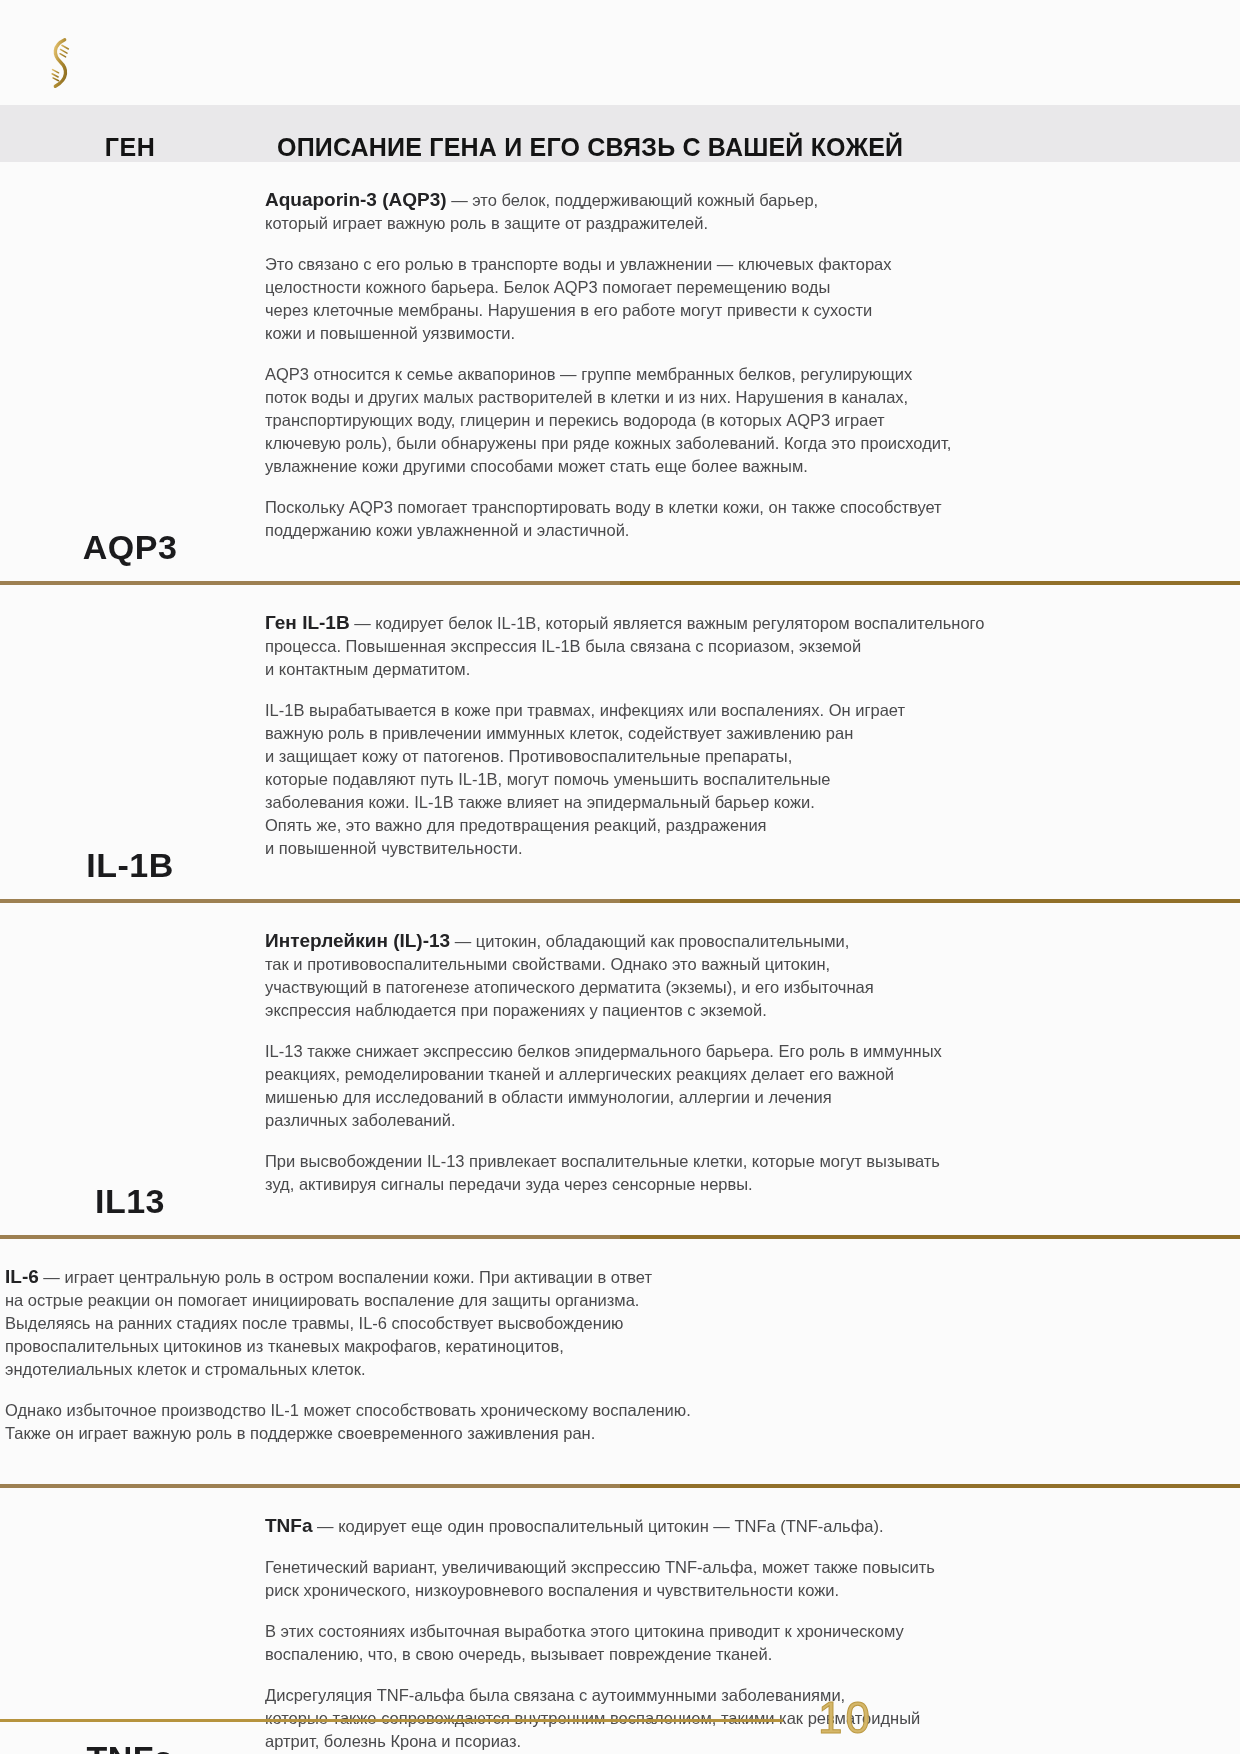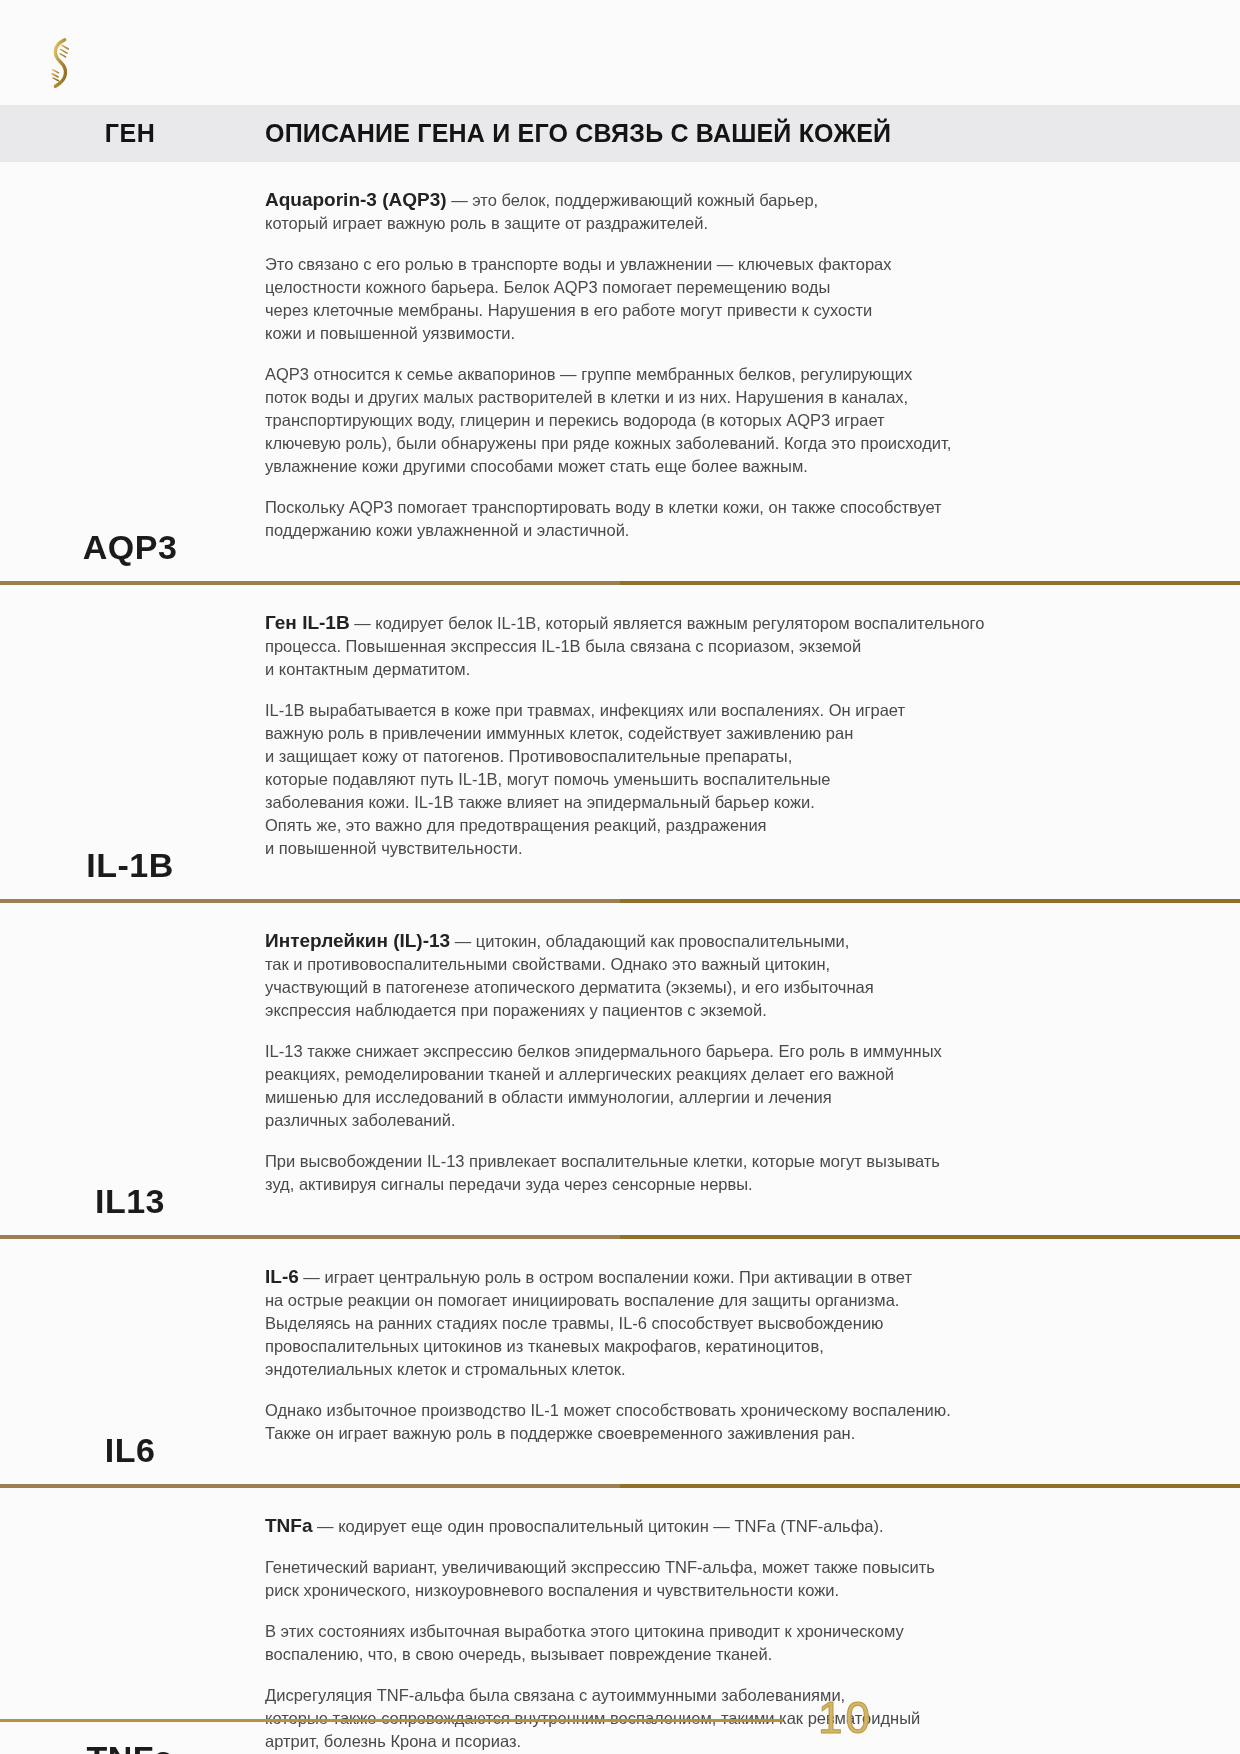--- a/index.html
+++ b/index.html
@@ -24,36 +24,37 @@
   }
 
   .header-bar {
     position: absolute;
     top: 105px;
     left: 0;
     width: 1240px;
     height: 57px;
     background: #e9e8ea;
     display: flex;
-    align-items: center;
+    align-items: flex-end;
   }
   .header-gene-col {
     width: 260px;
     text-align: center;
     font-size: 25px;
     font-weight: 800;
     color: #141414;
     letter-spacing: 0.5px;
   }
   .header-desc-col {
     padding-left: 5px;
     font-size: 25px;
     font-weight: 800;
     color: #141414;
     letter-spacing: 0.2px;
+    margin-left: 12px;
   }
 
   .sections { position: absolute; top: 162px; left: 0; width: 1240px; }
 
   .gene-section { display: flex; width: 100%; }
   .gene-section.s-aqp3 { min-height: 401px; }
   .gene-section.s-il1b { min-height: 287px; }
   .gene-section.s-il13 { min-height: 312px; }
   .gene-section.s-il6  { min-height: 216px; }
   .gene-section.s-tnfa { min-height: 290px; }
@@ -200,23 +201,20 @@
 мишенью для исследований в области иммунологии, аллергии и лечения
 различных заболеваний.</span></p>
         <p><strong></strong><span>При высвобождении IL-13 привлекает воспалительные клетки, которые могут вызывать
 зуд, активируя сигналы передачи зуда через сенсорные нервы.</span></p>
       </div>
     </section>
 
     <div class="divider"></div>
 
     <section class="gene-section s-il6">
-      <div class="gene-cell">
-        <div class="gene-name">IL6</div>
-      </div>
       <div class="text-cell">
         <p><strong>IL-6</strong><span> — играет центральную роль в остром воспалении кожи. При активации в ответ
 на острые реакции он помогает инициировать воспаление для защиты организма.
 Выделяясь на ранних стадиях после травмы, IL-6 способствует высвобождению
 провоспалительных цитокинов из тканевых макрофагов, кератиноцитов,
 эндотелиальных клеток и стромальных клеток.</span></p>
         <p><strong></strong><span>Однако избыточное производство IL-1 может способствовать хроническому воспалению.
 Также он играет важную роль в поддержке своевременного заживления ран.</span></p>
       </div>
     </section>

